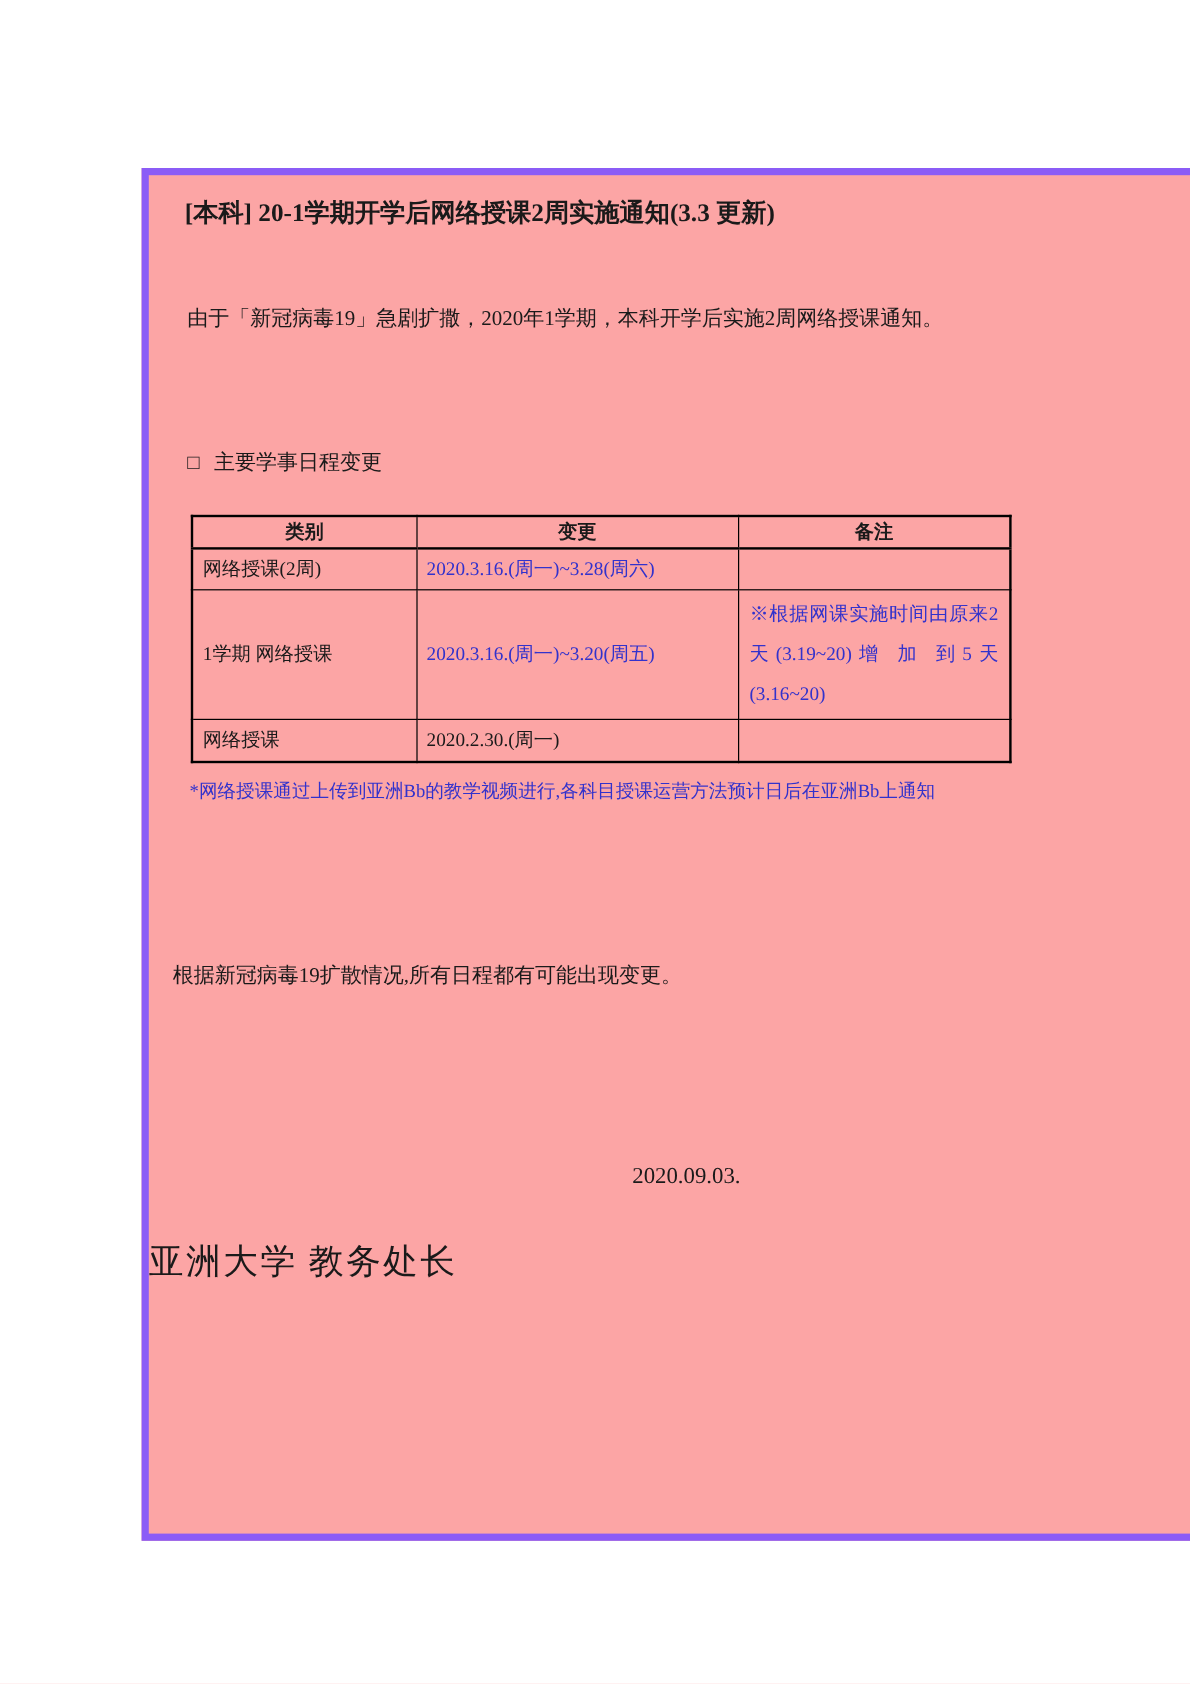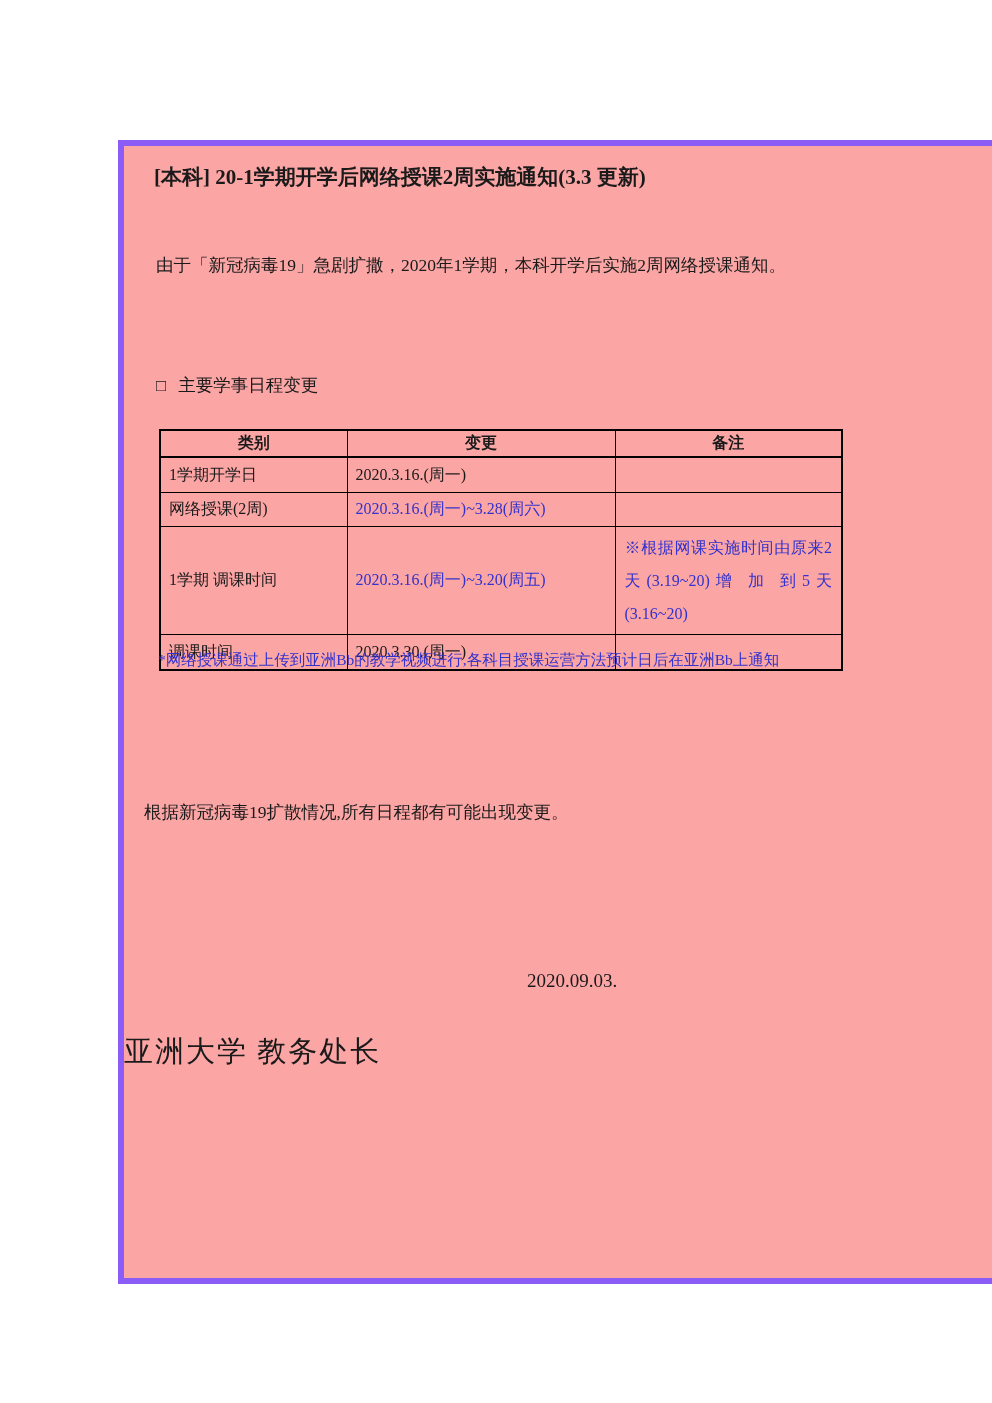--- a/index.html
+++ b/index.html
@@ -152,38 +152,33 @@
       <col style="width:227px">
     </colgroup>
     <thead>
       <tr>
         <th>类别</th>
         <th>变更</th>
         <th>备注</th>
       </tr>
     </thead>
     <tbody>
-      <tr class="r-open">
-        <td class="cat">1学期开学日</td>
-        <td class="chg">2020.3.16.(周一)</td>
-        <td class="rem"></td>
-      </tr>
       <tr class="r-online">
         <td class="cat">网络授课(2周)</td>
         <td class="chg blue">2020.3.16.(周一)~3.28(周六)</td>
         <td class="rem"></td>
       </tr>
       <tr class="r-adjust">
-        <td class="cat">1学期 调课时间</td>
+        <td class="cat">1学期 网络授课</td>
         <td class="chg blue">2020.3.16.(周一)~3.20(周五)</td>
         <td class="rem blue">※根据网课实施时间由原来2天(3.19~20)增 加 到5天(3.16~20)</td>
       </tr>
       <tr class="r-return">
-        <td class="cat">调课时间</td>
-        <td class="chg">2020.3.30.(周一)</td>
+        <td class="cat">网络授课</td>
+        <td class="chg">2020.2.30.(周一)</td>
         <td class="rem"></td>
       </tr>
     </tbody>
   </table>
 
   <p class="note note-1">*网络授课通过上传到亚洲Bb的教学视频进行,各科目授课运营方法预计日后在亚洲Bb上通知</p>
 
   <p class="statement">根据新冠病毒19扩散情况,所有日程都有可能出现变更。</p>
 
   <p class="date">2020.09.03.</p>

